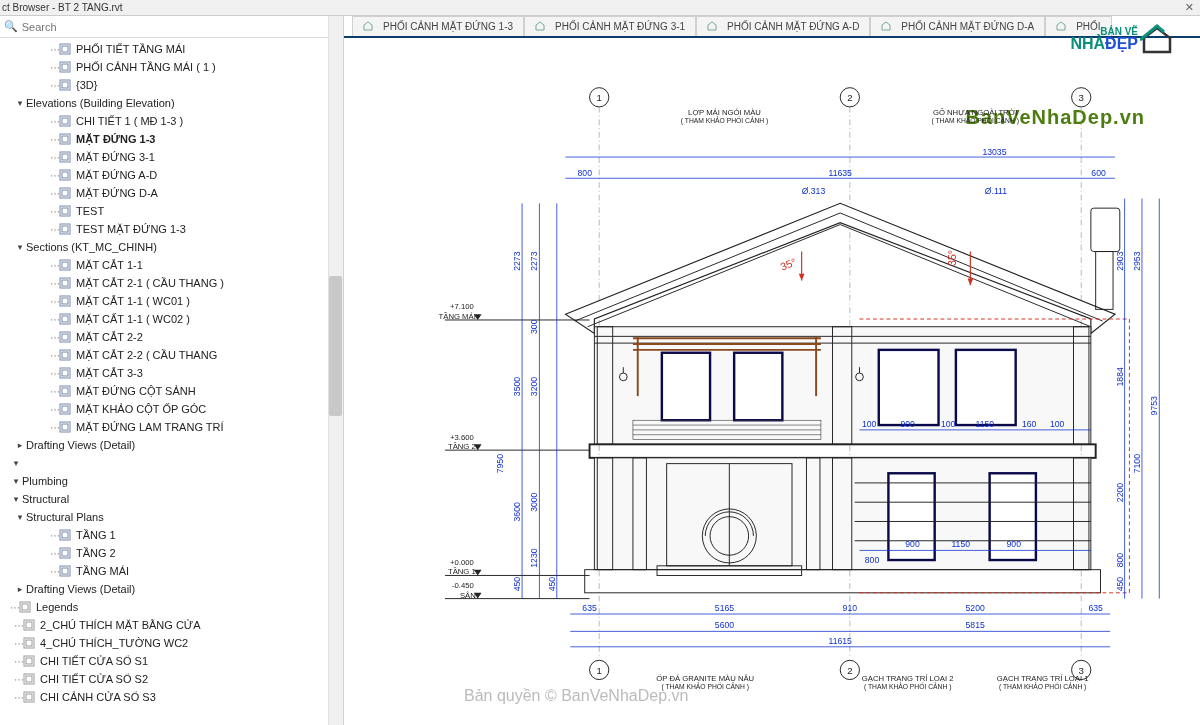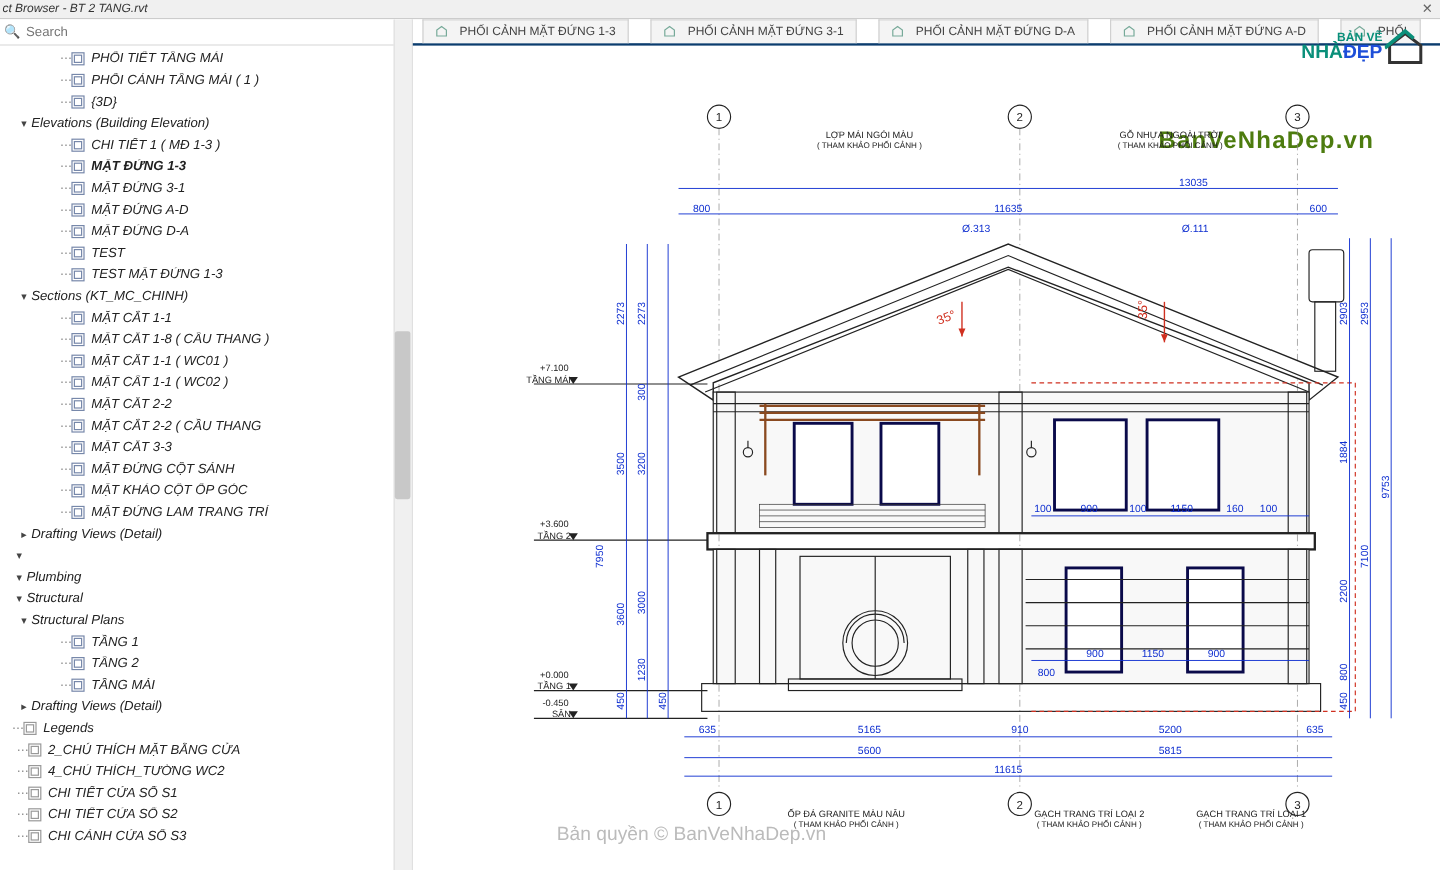--- a/index.html
+++ b/index.html
@@ -15,28 +15,28 @@
 .tree { padding: 2px 0 2px 0; }
 .tree-item { display: flex; align-items: center; height: 18px; white-space: nowrap; padding-left: 10px; }
 .tree-item.lvl1 { padding-left: 14px; }
 .tree-item.lvl3 { padding-left: 50px; }
 .expander { width: 12px; display: inline-flex; justify-content: center; color: #444; font-size: 9px; }
 .dot { width: 8px; display: inline-block; text-align: center; color: #888; font-size: 10px; }
 .ticon { width: 14px; height: 12px; margin-right: 4px; display: inline-flex; align-items: center; justify-content: center; }
 .ticon svg { width: 12px; height: 12px; }
 .sheet-icon rect { fill: none; stroke: #78a; stroke-width: 1; }
 .sheet-icon-b rect { fill: none; stroke: #999; stroke-width: 1; }
-.label { flex: 1; overflow: hidden; text-overflow: ellipsis; font-style: italic; }
+.label { flex: 1; overflow: hidden; text-overflow: ellipsis; }
 .bold { font-weight: 700; }
 .viewport { flex: 1; position: relative; background: #fff; }
-.tabs { height: 22px; display: flex; align-items: flex-end; border-bottom: 2px solid #0b3c6e; padding-left: 8px; gap: 18px; }
+.tabs { height: 22px; display: flex; align-items: flex-end; border-bottom: 2px solid #0b3c6e; padding-left: 8px; gap: 0; }
 .tab { height: 20px; padding: 0 10px; display: flex; align-items: center; gap: 4px; font-size: 10px; background: #f4f4f4; border: 1px solid #d0d0d0; border-bottom: none; color: #444; }
 .tab .ticon { width: 12px; }
 .canvas { position: absolute; top: 22px; left: 0; right: 0; bottom: 0; }
-.logo { position: absolute; top: 8px; right: 12px; display: flex; align-items: center; gap: 2px; }
+.logo { position: absolute; top: 8px; right: 26px; display: flex; align-items: center; gap: 2px; }
 .logo-text { font-size: 10px; color: #0a8f7a; font-weight: 700; line-height: 10px; text-align: right; }
 .watermark1 { position: absolute; top: 90px; right: 55px; font-size: 20px; color: #4d7c0f; font-weight: 700; letter-spacing: 1px; text-align: center; }
 .watermark2 { position: absolute; bottom: 20px; left: 120px; font-size: 16px; color: #bbb; margin-top: 20px; }
 .drawing { position: absolute; top: 40px; left: 60px; right: 20px; bottom: 30px; }
 .drawing svg { width: 100%; height: 100%; }
 .dim-text { font-size: 9px; fill: #1030d0; font-family: Arial; }
 .note-text { font-size: 8px; fill: #222; text-anchor: middle; }
 .note-text-sm { font-size: 7px; fill: #222; text-anchor: middle; }
 .level-text { font-size: 8px; fill: #222; text-anchor: end; }
 .grid-txt { font-size: 10px; fill: #222; text-anchor: middle; font-weight: 500; }
@@ -185,21 +185,21 @@
           <span class="label">MẶT CẮT 1-1</span>
         </div>
         <div class="tree-item lvl3">
           <span class="dot">⋯</span>
           <span class="ticon">
             <svg class="sheet-icon">
               <rect x="1" y="1" width="10" height="10"></rect>
               <rect x="3" y="3" width="6" height="6"></rect>
             </svg>
           </span>
-          <span class="label">MẶT CẮT 1-8 ( CẦU THANG )</span>
+          <span class="label">MẶT CẮT 2-1 ( CẦU THANG )</span>
         </div>
         <div class="tree-item lvl3">
           <span class="dot">⋯</span>
           <span class="ticon">
             <svg class="sheet-icon">
               <rect x="1" y="1" width="10" height="10"></rect>
               <rect x="3" y="3" width="6" height="6"></rect>
             </svg>
           </span>
           <span class="label">MẶT CẮT 1-1 ( WC01 )</span>
@@ -410,29 +410,29 @@
             </svg>
           </span>
           <span>PHỐI CẢNH MẶT ĐỨNG 3-1</span>
         </div>
         <div class="tab">
           <span class="ticon">
             <svg width="10" height="10">
               <path d="M1 9 L1 4 L5 1 L9 4 L9 9 Z" fill="none" stroke="#7a9" stroke-width="1"></path>
             </svg>
           </span>
-          <span>PHỐI CẢNH MẶT ĐỨNG D-A</span>
+          <span>PHỐI CẢNH MẶT ĐỨNG A-D</span>
         </div>
         <div class="tab">
           <span class="ticon">
             <svg width="10" height="10">
               <path d="M1 9 L1 4 L5 1 L9 4 L9 9 Z" fill="none" stroke="#7a9" stroke-width="1"></path>
             </svg>
           </span>
-          <span>PHỐI CẢNH MẶT ĐỨNG A-D</span>
+          <span>PHỐI CẢNH MẶT ĐỨNG D-A</span>
         </div>
         <div class="tab">
           <span class="ticon">
             <svg width="10" height="10">
               <path d="M1 9 L1 4 L5 1 L9 4 L9 9 Z" fill="none" stroke="#7a9" stroke-width="1"></path>
             </svg>
           </span>
           <span>PHỐI</span>
         </div>
       </div>

